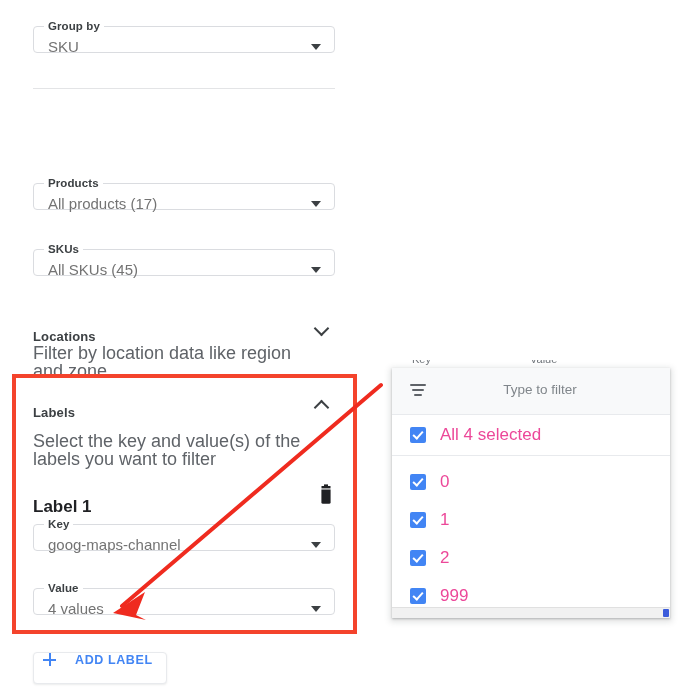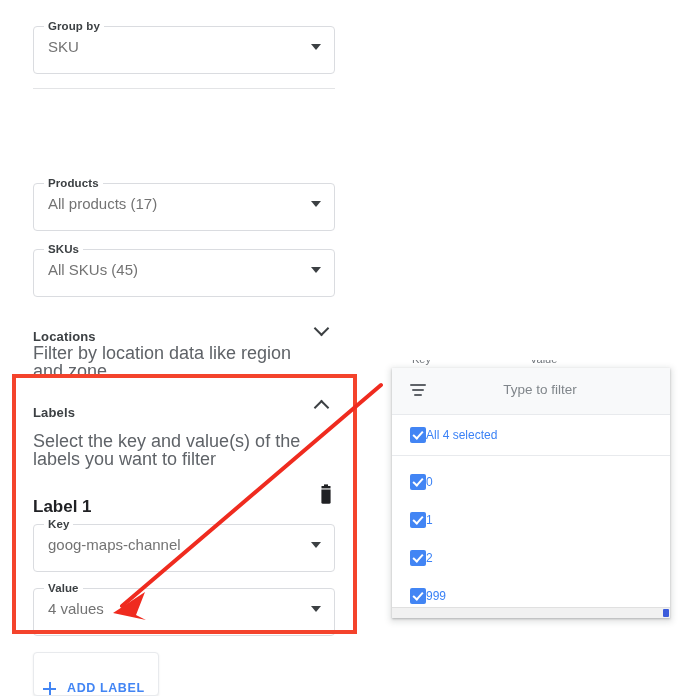--- a/index.html
+++ b/index.html
@@ -23,21 +23,21 @@
     top: 0;
     width: 372px;
     height: 696px;
   }
 
   
   .field {
     position: absolute;
     left: 33px;
     width: 302px;
-    height: 48px;
+    height: 27px;
     border: 1px solid #dadce0;
     border-radius: 4px;
     box-sizing: border-box;
     background: #fff;
   }
   .field .legend {
     position: absolute;
     left: 10px;
     top: -7px;
     background: #fff;
@@ -131,27 +131,27 @@
     height: 22px;
     cursor: pointer;
   }
 
   
   #add-label-button {
     position: absolute;
     left: 33px;
     top: 652px;
     height: 30px;
-    padding: 12px 13px 0 9px;
+    padding: 0 13px 0 9px;
     border: 1px solid #e8eaed;
     border-radius: 4px;
     background: #fff;
     display: flex;
-    align-items: flex-end;
-    gap: 11px;
+    align-items: flex-start;
+    gap: 19px;
     cursor: pointer;
     box-shadow: 0 1px 2px rgba(60,64,67,.10);
   }
   #add-label-button .plus {
     position: relative;
     width: 13px;
     height: 13px;
   }
   #add-label-button .plus::before,
   #add-label-button .plus::after {
@@ -261,22 +261,23 @@
     position: absolute;
     left: 5px;
     top: 2px;
     width: 4px;
     height: 8px;
     border-right: 2px solid #fff;
     border-bottom: 2px solid #fff;
     transform: rotate(42deg);
   }
   .opt-label {
-    font-size: 12px;
-    color: #3b82f6;
+    margin-left: 14px;
+    font-size: 17px;
+    color: #ec4899;
     white-space: nowrap;
   }
   #options-list { padding-top: 7px; }
 
   
   #dropdown-hscrollbar {
     position: absolute;
     left: 0;
     bottom: 0;
     width: 100%;

